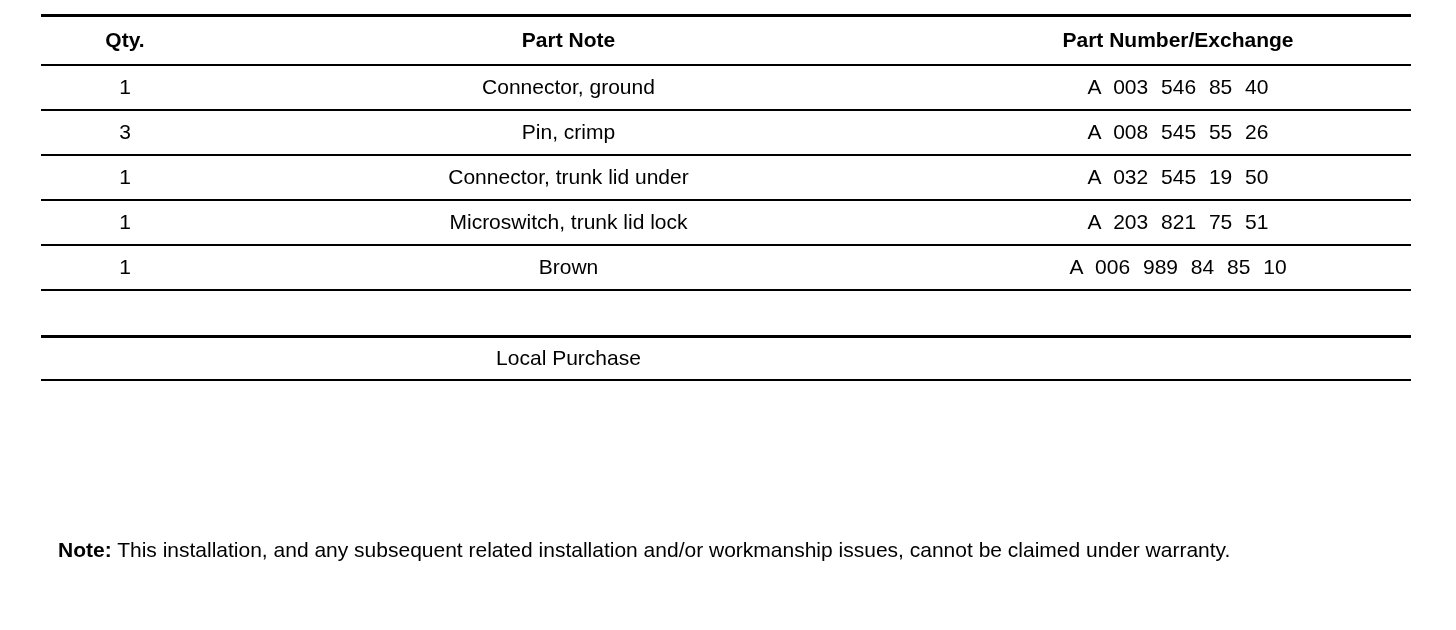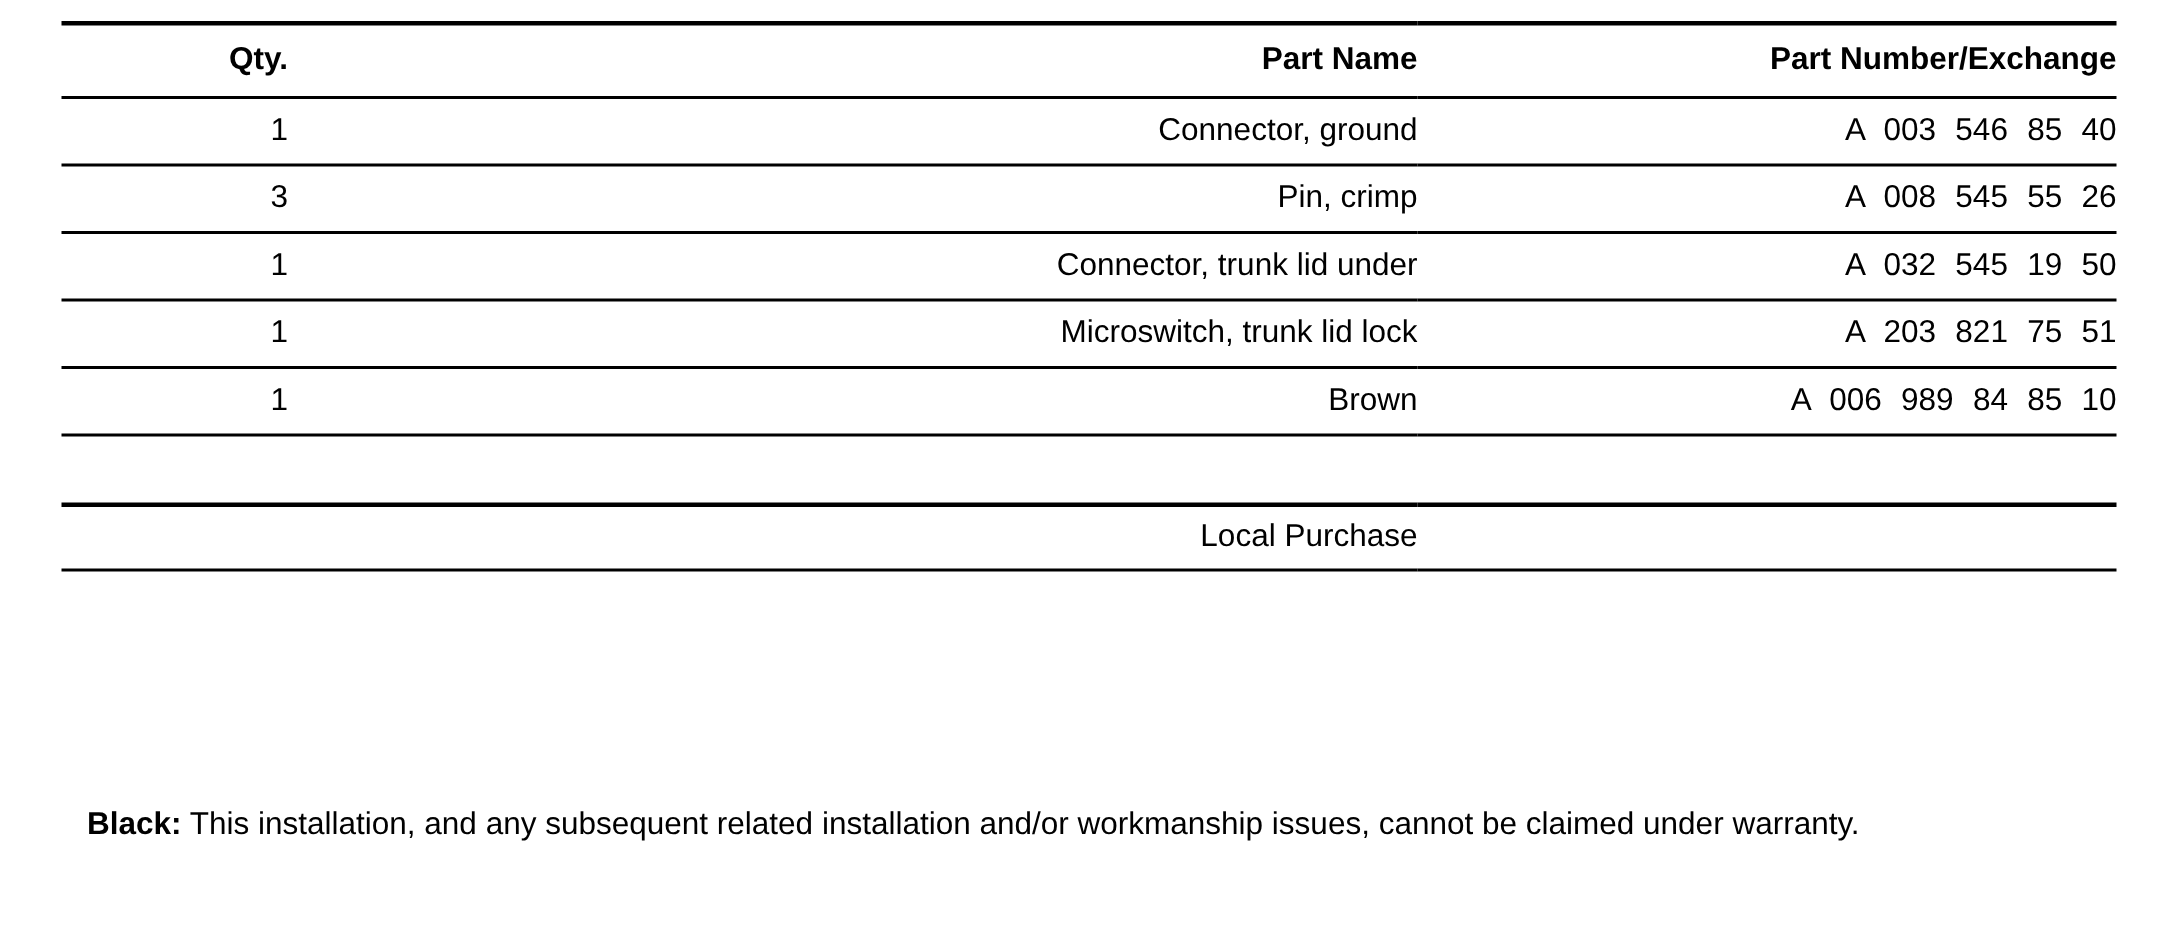--- a/index.html
+++ b/index.html
@@ -29,21 +29,21 @@
     border-collapse: collapse;
     table-layout: fixed;
   }
   table.parts, table.local {
     border-top: 3px solid #000000;
   }
   col.c-qty  { width: 151px; }
   col.c-name { width: 753px; }
   col.c-num  { width: 466px; }
   th, td {
-    text-align: right;
+    text-align: center;
     font-weight: normal;
     vertical-align: middle;
     border-bottom: 2px solid #000000;
     padding: 0;
     height: 45px;
     white-space: nowrap;
     overflow: hidden;
   }
   thead th { height: 49px; font-weight: bold; }
   td.qty, th.qty { padding-left: 17px; }
@@ -70,21 +70,21 @@
 
     <table class="parts">
       <colgroup>
           <col class="c-qty">
           <col class="c-name">
           <col class="c-num">
         </colgroup>
       <thead>
         <tr>
           <th class="qty">Qty.</th>
-          <th class="name">Part Name</th>
+          <th class="name">Part Note</th>
           <th class="num">Part Number/Exchange</th>
         </tr>
       </thead>
       <tbody>
         <tr>
           <td class="qty">1</td>
           <td class="name">Connector, ground</td>
           <td class="num">A 003 546 85 40</td>
         </tr>
         <tr>
@@ -120,15 +120,15 @@
         <tr>
           <td class="qty"></td>
           <td class="title">Local Purchase</td>
           <td></td>
         </tr>
       </tbody>
     </table>
 
   </div>
 
-  <p class="note"><span class="note-label">Black:</span><span> This installation, and any subsequent related installation and/or workmanship issues, cannot be claimed under warranty.</span></p>
+  <p class="note"><span class="note-label">Note:</span><span> This installation, and any subsequent related installation and/or workmanship issues, cannot be claimed under warranty.</span></p>
 
 </div>
 
 </body></html>

